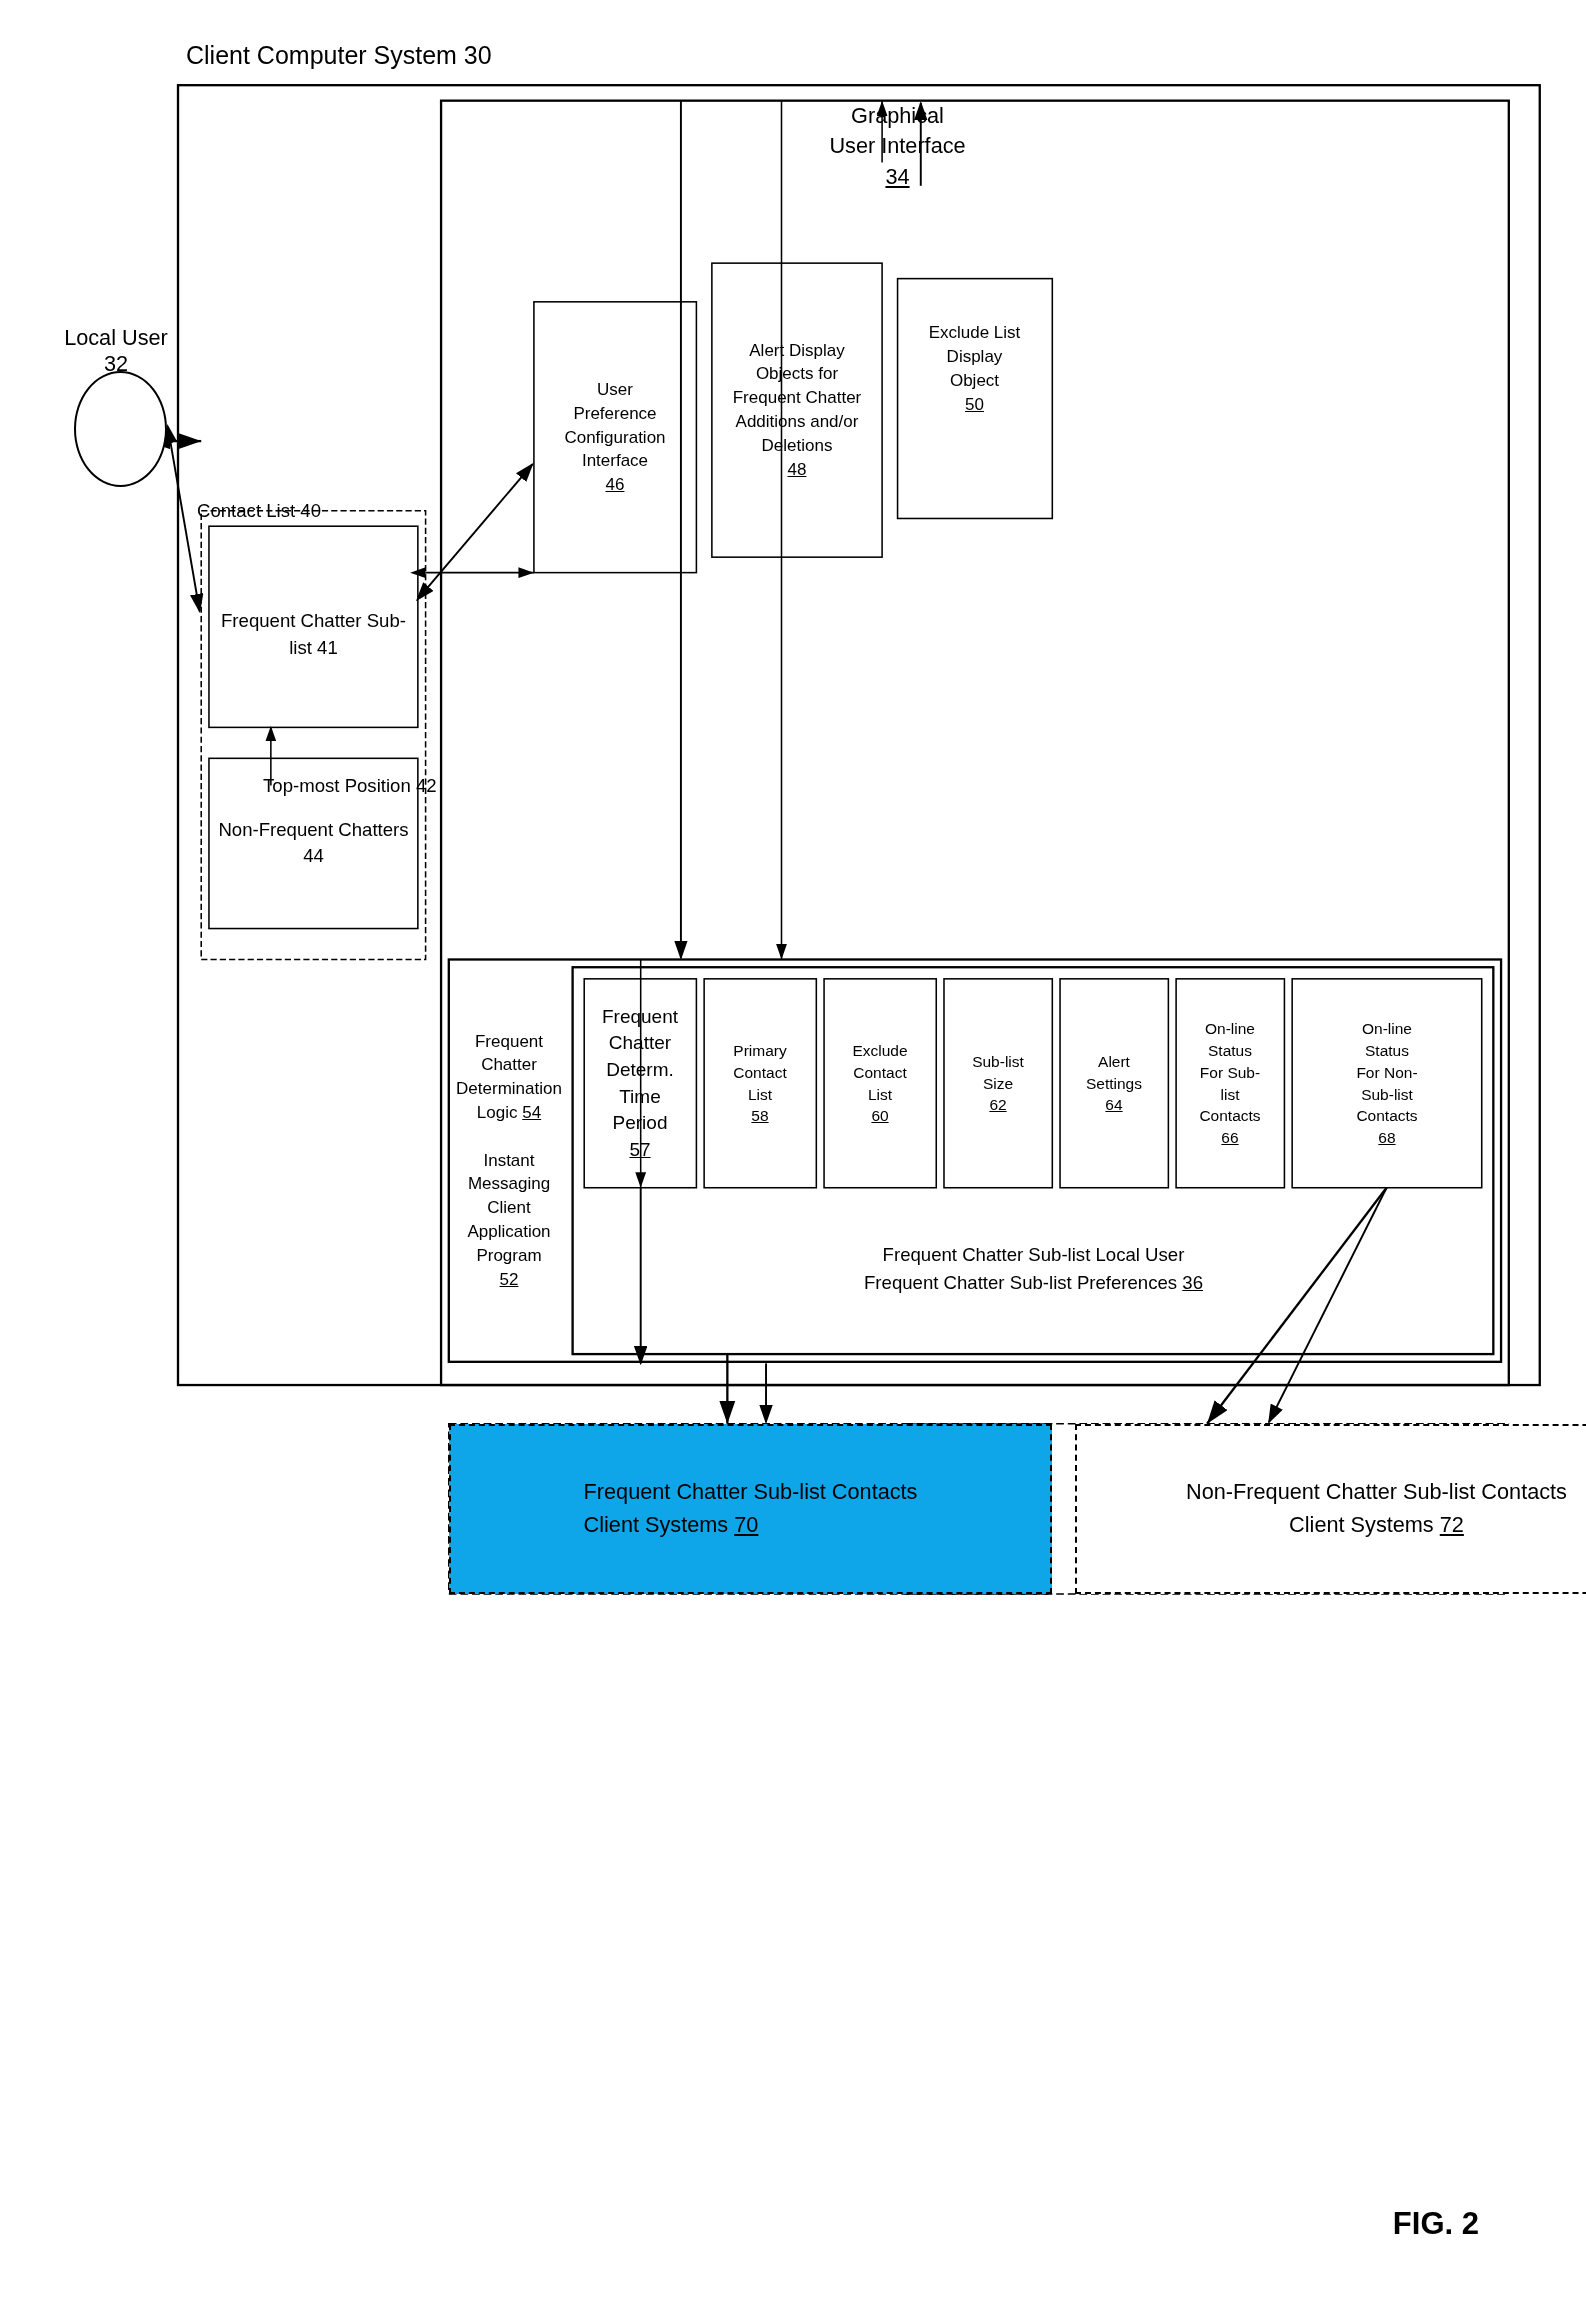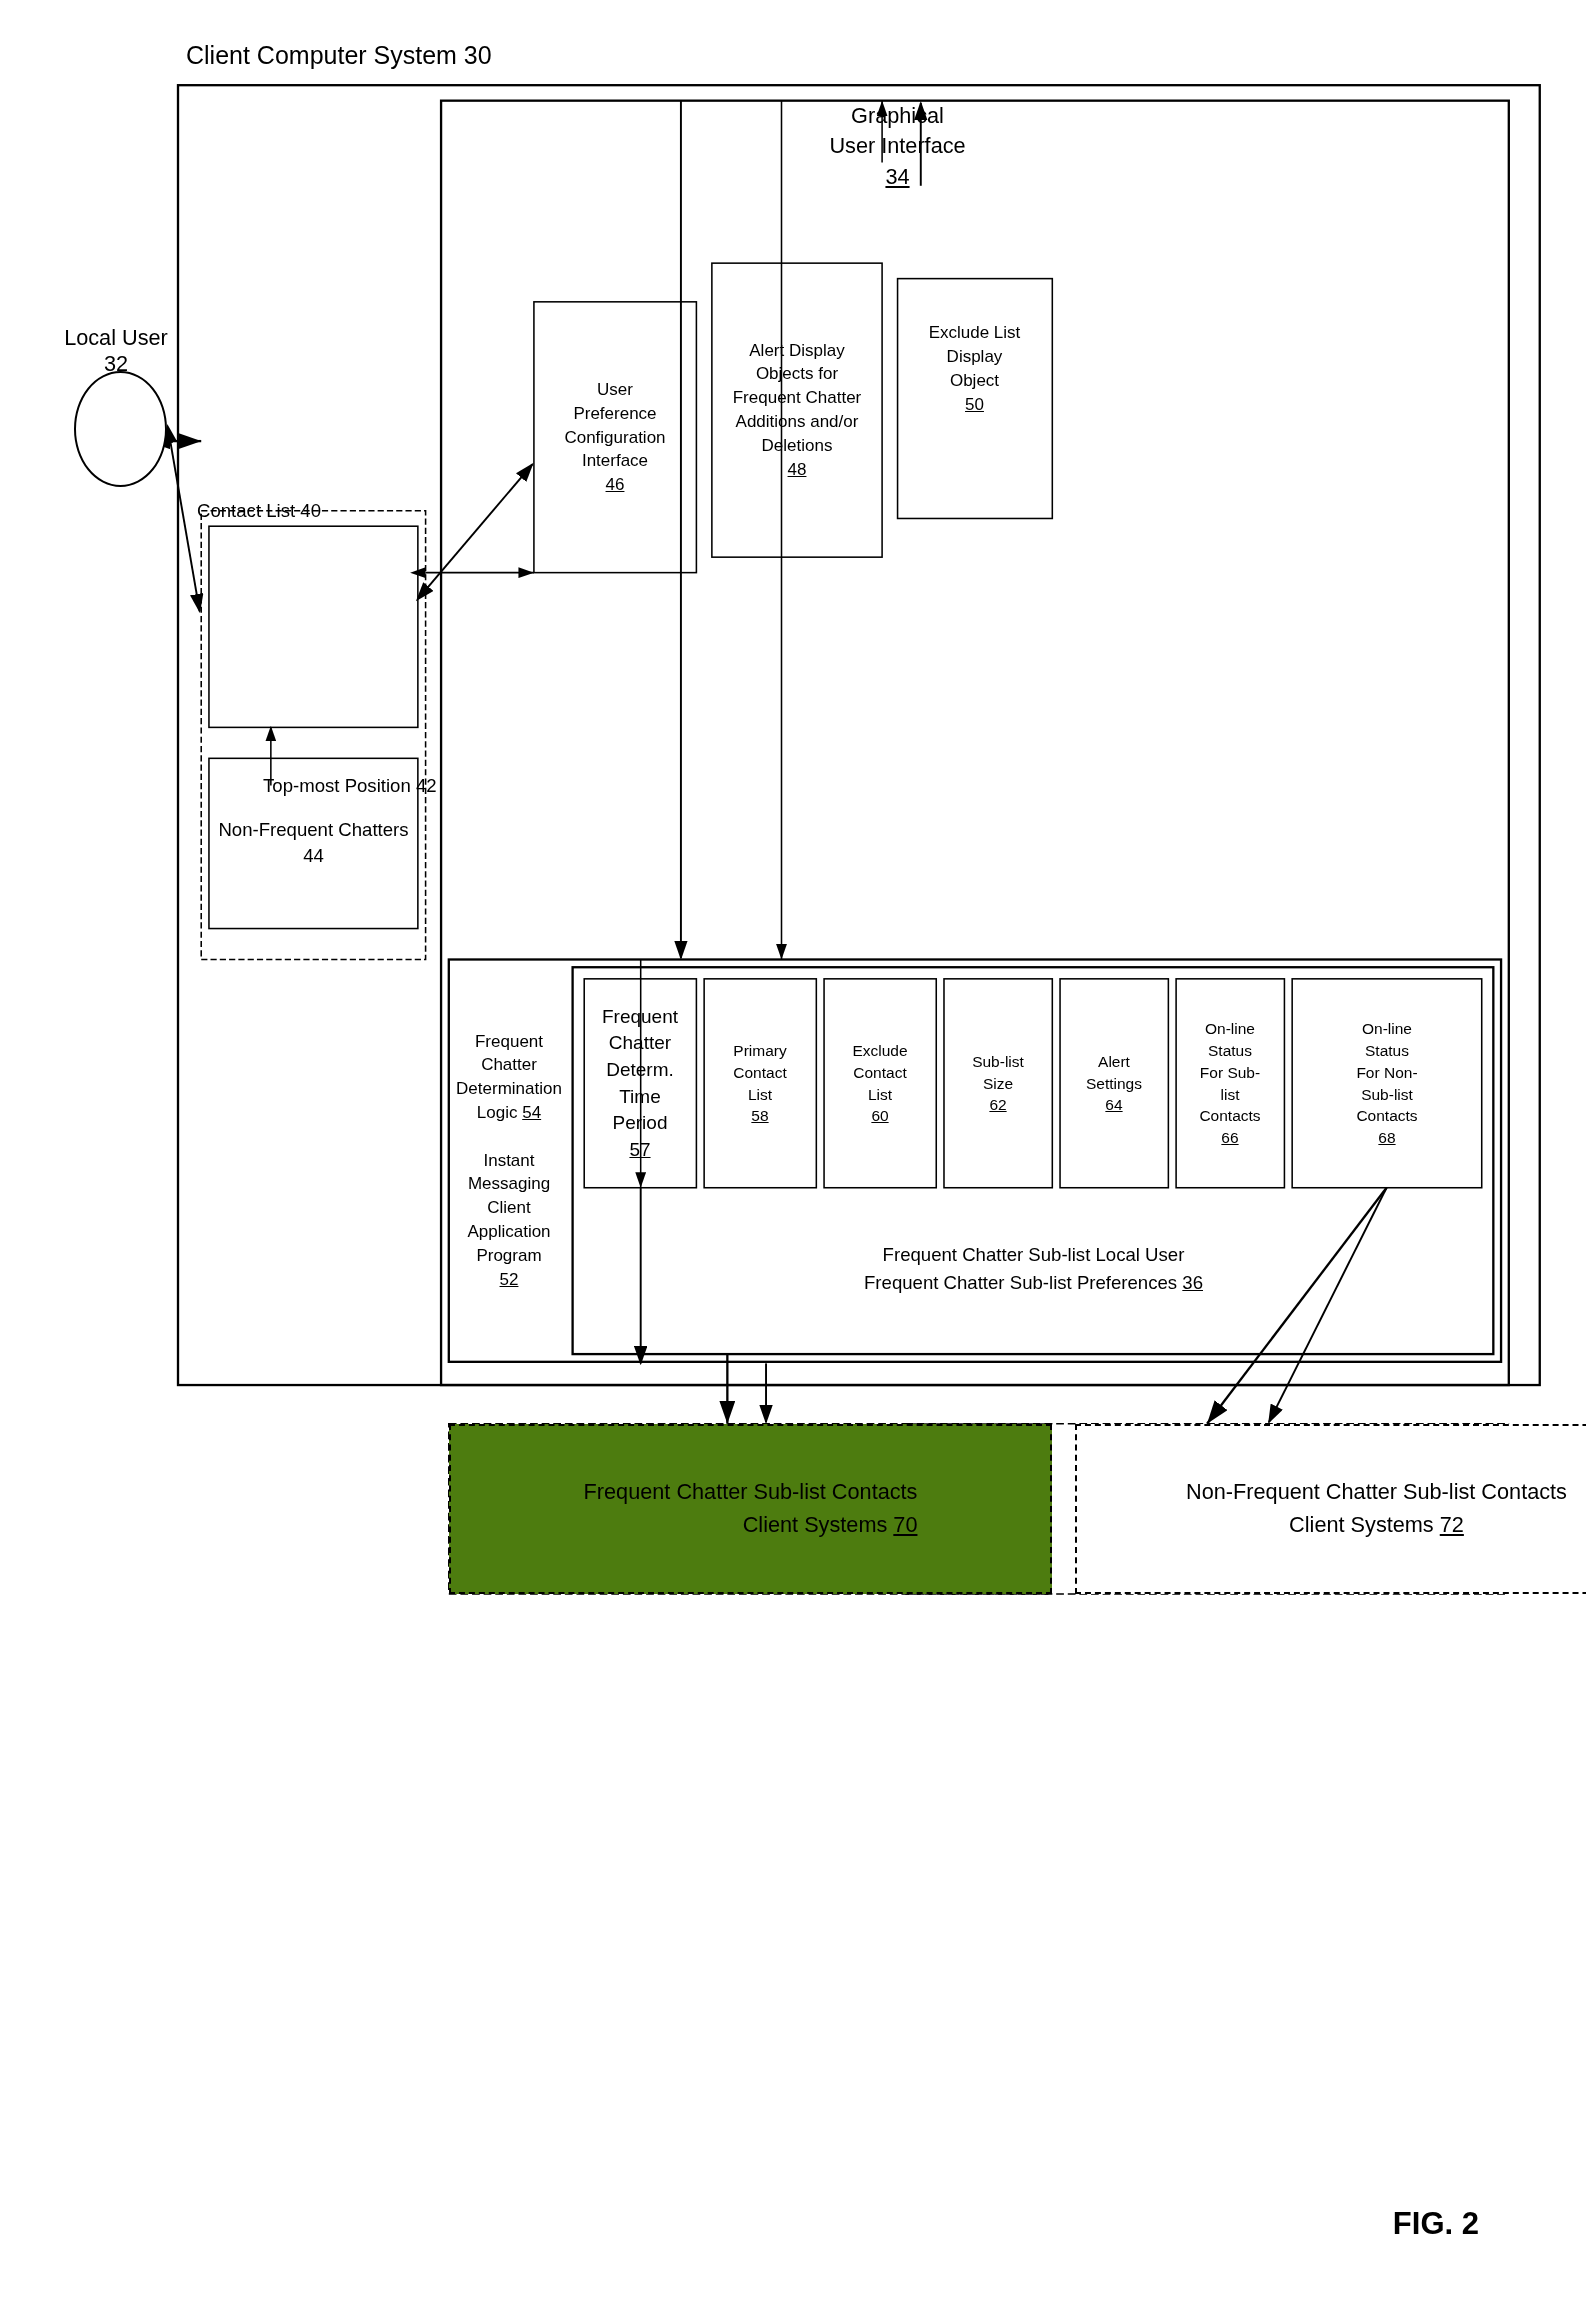--- a/index.html
+++ b/index.html
@@ -115,20 +115,24 @@
 
   <div class="label" style="top:7.7px; left:155px; font-size:25px;">Client Computer System 30</div>
 
   <div style="position:absolute; top:294px; left:23px; text-align:center; width:124px;">
     <div style="font-size:21.7px;">Local User 32</div>
   </div>
   <div style="position:absolute; top:340px; left:43px; width:93px; height:116px; border:2.3px solid #000; border-radius:50%; background:#fff;"></div>
 
   <div class="label" style="top:468px; left:166px; font-size:18.6px;">Contact List 40</div>
 
+  <div style="position:absolute; top:503px; left:178px; width:209px; height:201px; display:flex; align-items:center; justify-content:center; text-align:center; font-size:18.6px; line-height:1.4; padding:6.2px;">
+    <span>Frequent Chatter
+Sub-list 41</span>
+  </div>
 
   <div style="position:absolute; top:727px; left:178px; width:209px; height:170px; display:flex; align-items:center; justify-content:center; text-align:center; font-size:18.6px; line-height:1.4; padding:6.2px;">
     <span>Non-Frequent
 Chatters
 44</span>
   </div>
 
   <div class="label" style="top:743px; left:232px; font-size:18.6px; white-space:nowrap;">Top-most Position 42</div>
 
   <div class="label" style="top:70px; left:789px; font-size:21.7px; width:155px; line-height:1.4;">
@@ -246,21 +250,21 @@
     <div>
       <div>On-line</div>
       <div>Status</div>
       <div>For Non-</div>
       <div>Sub-list</div>
       <div>Contacts</div>
       <div><span style="text-decoration:underline;">68</span></div>
     </div>
   </div>
 
-  <div style="position:absolute; top:1393px; left:418px; width:603px; height:170px; border:2.3px dashed #000; background:#4d7c0f; display:flex; align-items:center; justify-content:center; text-align:right; font-size:21.7px; line-height:1.5;">
+  <div style="position:absolute; top:1393px; left:418px; width:603px; height:170px; border:2.3px dashed #000; background:#0ea5e9; display:flex; align-items:center; justify-content:center; text-align:left; font-size:21.7px; line-height:1.5;">
     <div>
       <div>Frequent Chatter Sub-list Contacts</div>
       <div>Client Systems <span style="text-decoration:underline;">70</span></div>
     </div>
   </div>
 
   <div style="position:absolute; top:1393px; left:1044px; width:603px; height:170px; border:2.3px dashed #000; background:#fff; display:flex; align-items:center; justify-content:center; text-align:center; font-size:21.7px; line-height:1.5;">
     <div>
       <div>Non-Frequent Chatter Sub-list Contacts</div>
       <div>Client Systems <span style="text-decoration:underline;">72</span></div>

